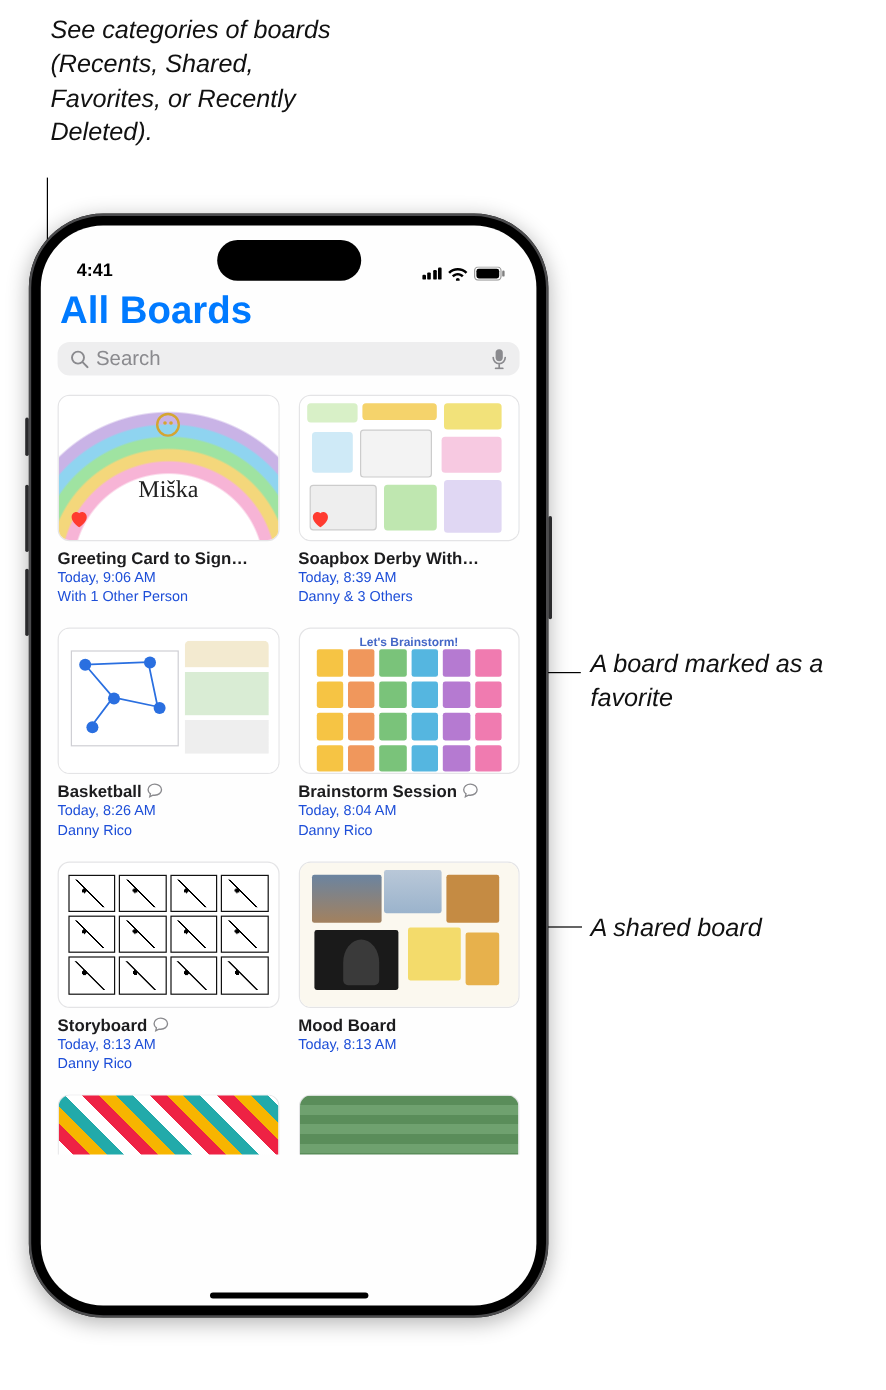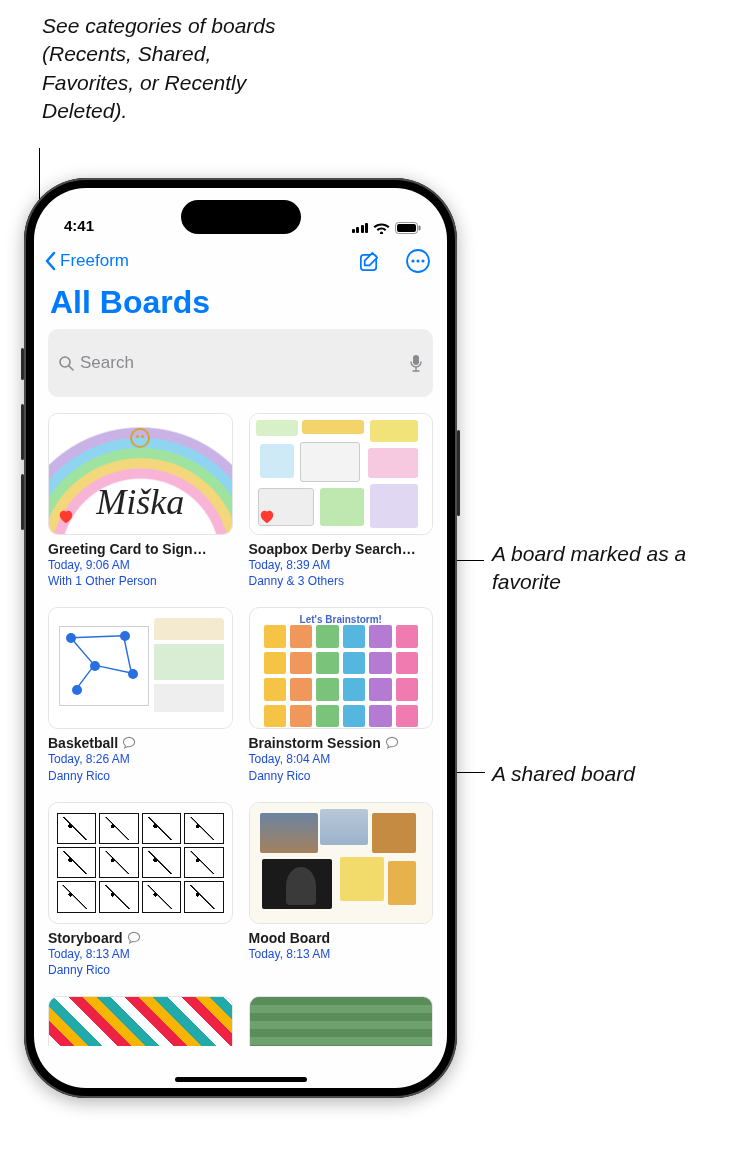--- a/index.html
+++ b/index.html
@@ -105,21 +105,21 @@
     font-size: 32px;
     font-weight: 700;
     padding: 2px 16px 8px;
   }
 
   
   .search-wrap { padding: 0 14px 10px; }
   .search-field {
     display:flex; align-items:center; gap:6px;
     background:#eeeeef; border-radius: 10px;
-    padding: 24px 10px; color:#8a8a8e;
+    padding: 4px 10px; color:#8a8a8e;
   }
   .search-field span { flex:1; font-size:17px; }
 
   
   .grid {
     padding: 6px 14px 0;
     display: grid;
     grid-template-columns: 1fr 1fr;
     gap: 18px 16px;
   }
@@ -162,21 +162,21 @@
   .storyboard-grid > div::after{content:""; position:absolute; inset:3px; background:
      radial-gradient(circle at 30% 40%, #000 2px, transparent 2px),
      linear-gradient(45deg, transparent 45%, #000 46%, #000 48%, transparent 49%);
   }
 
   .rainbow { width:100%; height:100%; position:relative;
     background:
       radial-gradient(circle at 50% 120%, #fff 46%, #f7b4d6 47%, #f7b4d6 52%, #f4d77b 53%, #f4d77b 58%, #9fe3a1 59%, #9fe3a1 64%, #8fd4f0 65%, #8fd4f0 70%, #c9b3e6 71%, #c9b3e6 76%, #fff 77%);
   }
   .rainbow-text{ position:absolute; top:56%; left:0; right:0; text-align:center;
-    font-family: "Brush Script MT", cursive; font-size:36px; color:#222;font-style:italic;}
+    font-family: "Brush Script MT", cursive; font-size:20px; color:#222;}
   .smiley{position:absolute; top:14px; left:50%; transform:translateX(-50%); width:20px;height:20px;border:2px solid #d4a531;border-radius:50%;}
   .smiley::before,.smiley::after{content:"";position:absolute;background:#d4a531;width:3px;height:3px;border-radius:50%;top:5px}
   .smiley::before{left:4px}.smiley::after{right:4px}
 
   .soapbox-bg{width:100%;height:100%;
     background:
       linear-gradient(#fff,#fff),
       repeating-linear-gradient(90deg,#e0f0d0 0 18px,#d0e8f5 18px 36px,#f7e7c0 36px 54px);
     background-blend-mode:overlay; position:relative;}
   .soapbox-bg .blob{position:absolute;border-radius:3px}
@@ -234,44 +234,20 @@
         <span class="battery-icon">
           <svg width="26" height="12" viewBox="0 0 26 12">
               <rect x="0.5" y="0.5" width="22" height="11" rx="3" fill="none" stroke="#000" opacity="0.4"></rect>
               <rect x="2" y="2" width="19" height="8" rx="2" fill="#000"></rect>
               <rect x="23.5" y="3.5" width="2" height="5" rx="1" fill="#000" opacity="0.5"></rect>
             </svg>
         </span>
       </div>
     </div>
 
-    <div class="nav-bar">
-      <button class="back-button">
-        <svg width="14" height="20" viewBox="0 0 12 20">
-            <path fill="none" stroke="#007aff" stroke-width="2.5" stroke-linecap="round" stroke-linejoin="round" d="M9 2 2 10l7 8"></path>
-          </svg>
-        <span>Freeform</span>
-      </button>
-      <div class="nav-actions">
-        <button class="icon-btn">
-          <svg width="23" height="23" viewBox="0 0 24 24">
-            <rect x="3" y="5" width="16" height="16" rx="3" fill="none" stroke="#007aff" stroke-width="1.8"></rect>
-            <path d="M15 3l5 5-8 8H7v-5z" fill="#fff" stroke="#007aff" stroke-width="1.8" stroke-linejoin="round"></path>
-          </svg>
-        </button>
-        <button class="icon-btn">
-          <svg width="26" height="26" viewBox="0 0 26 26">
-            <circle cx="13" cy="13" r="11" fill="none" stroke="#007aff" stroke-width="1.8"></circle>
-            <circle cx="8" cy="13" r="1.6" fill="#007aff"></circle>
-              <circle cx="13" cy="13" r="1.6" fill="#007aff"></circle>
-              <circle cx="18" cy="13" r="1.6" fill="#007aff"></circle>
-          </svg>
-        </button>
-      </div>
-    </div>
 
     <h1 class="large-title">All Boards</h1>
 
     <div class="search-wrap">
       <div class="search-field">
         <svg width="16" height="16" viewBox="0 0 16 16">
             <circle cx="7" cy="7" r="5" fill="none" stroke="#8a8a8e" stroke-width="1.6"></circle>
             <line x1="11" y1="11" x2="15" y2="15" stroke="#8a8a8e" stroke-width="1.6" stroke-linecap="round"></line>
           </svg>
         <span>Search</span>
@@ -316,21 +292,21 @@
             <div class="blob" style="left:70px;top:74px;width:44px;height:38px;background:#bfe7b0"></div>
             <div class="blob" style="left:120px;top:70px;width:48px;height:44px;background:#e0d7f3"></div>
           </div>
           <span class="fav-badge">
             <svg viewBox="0 0 20 20">
                 <path fill="#ff3b30" d="M10 17s-7-4.3-7-9.2C3 5 5 3 7.4 3c1.5 0 2.4.8 2.6 1.2C10.2 3.8 11.1 3 12.6 3 15 3 17 5 17 7.8 17 12.7 10 17 10 17z"></path>
               </svg>
           </span>
         </div>
         <div class="card-title">
-            <span class="t">Soapbox Derby Search…</span>
+            <span class="t">Soapbox Derby With…</span>
           </div>
         <div class="card-meta">Today, 8:39 AM</div>
         <div class="card-meta">Danny &amp; 3 Others</div>
       </div>
 
       <div class="card">
         <div class="thumb">
           <div class="basketball-bg">
             <div class="bb-diagram">
               <div class="bb-node" style="left:6px;top:6px"></div>

